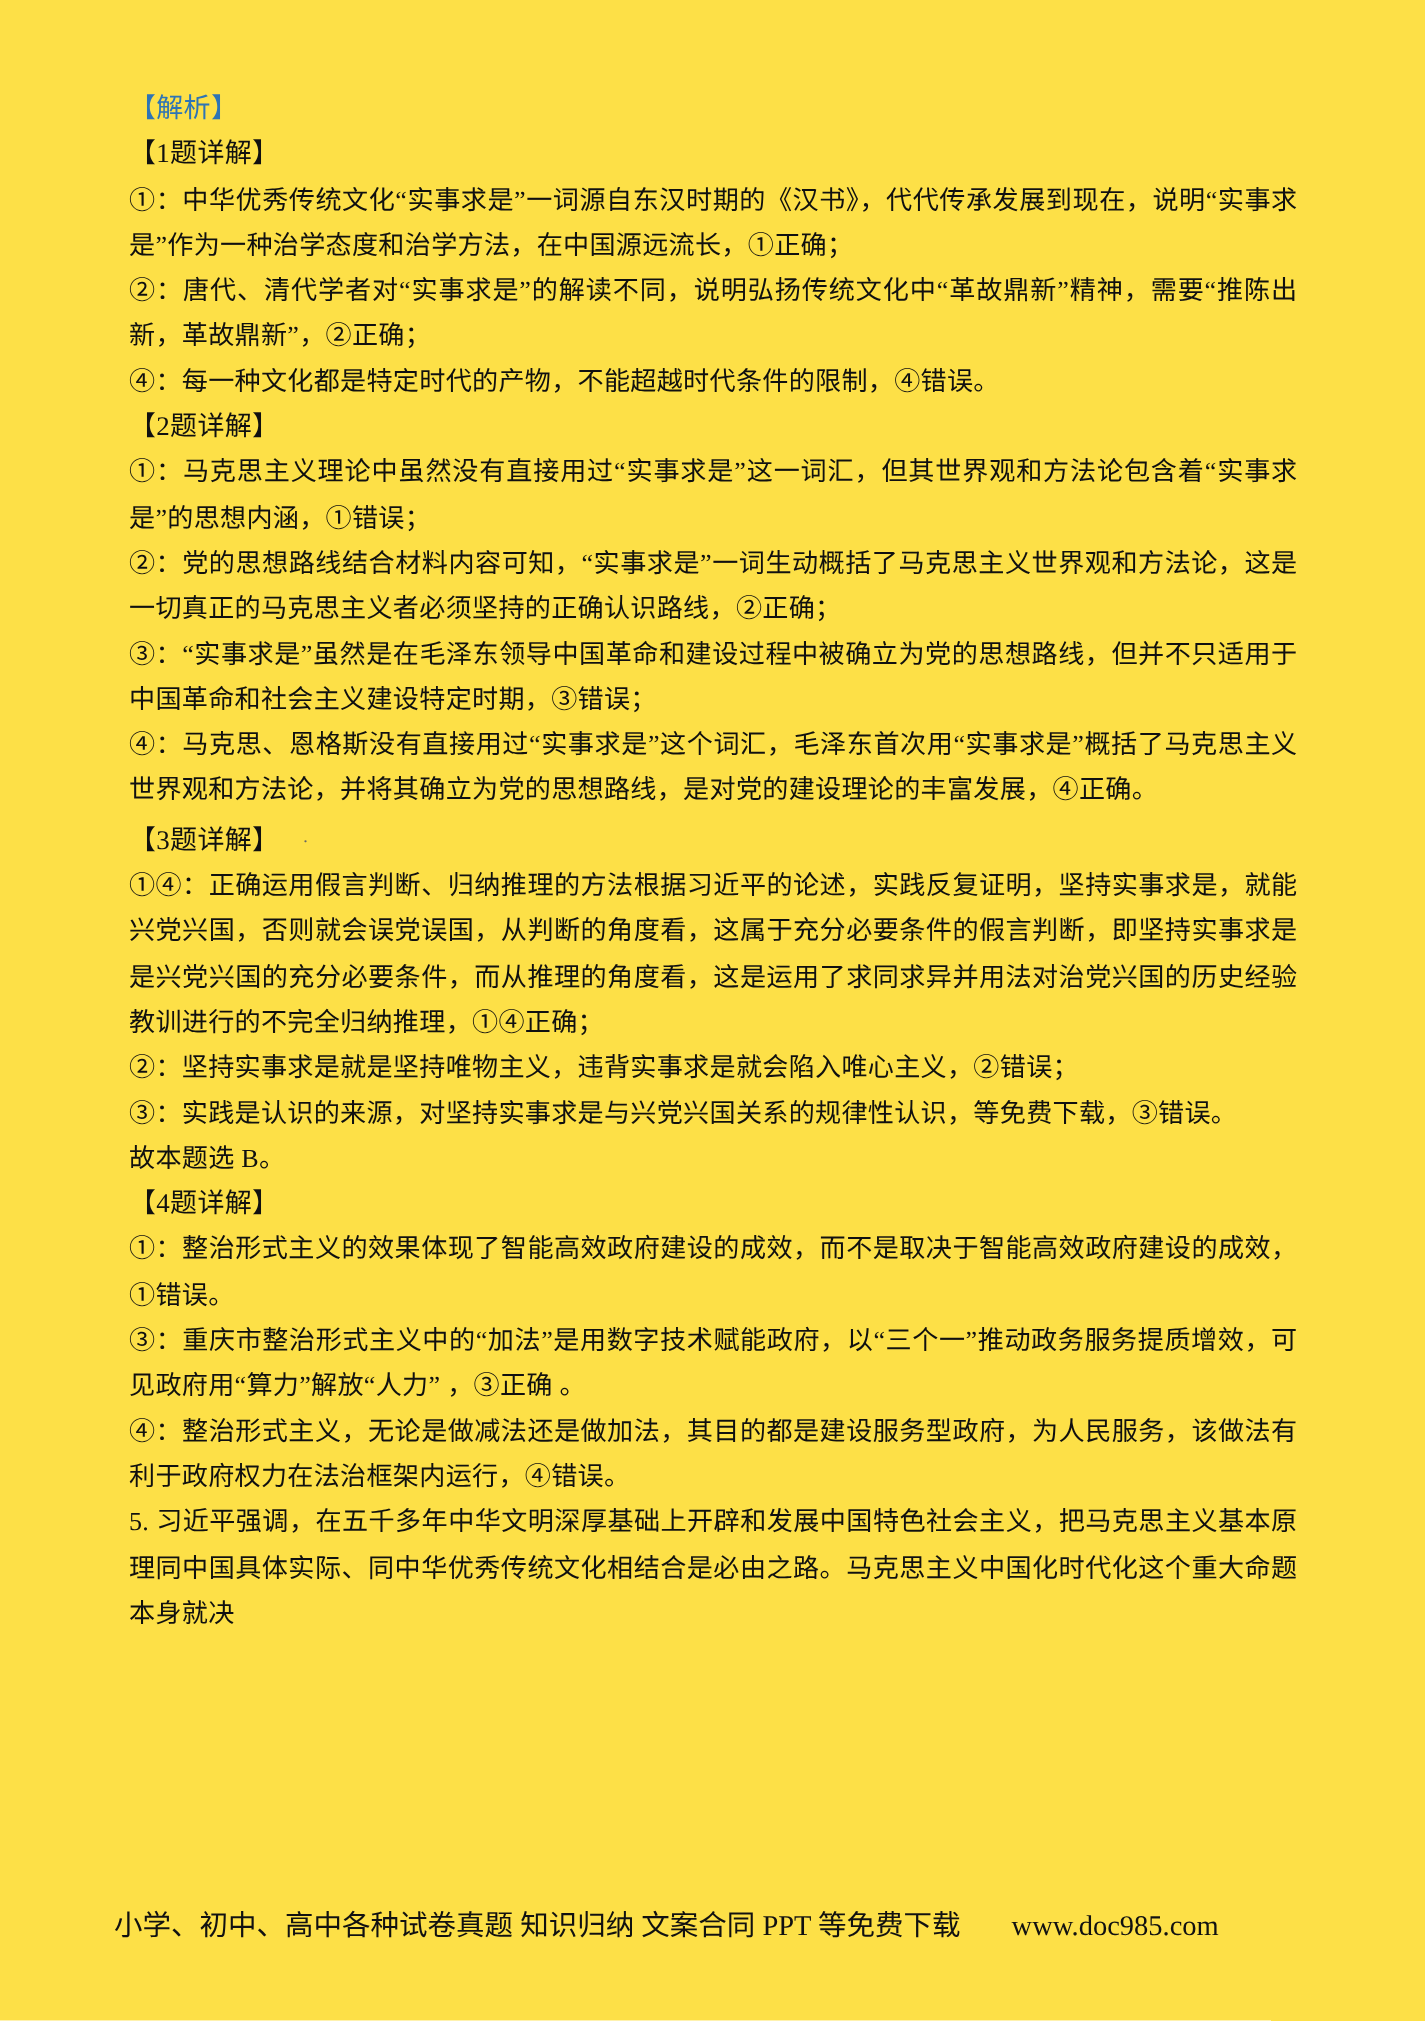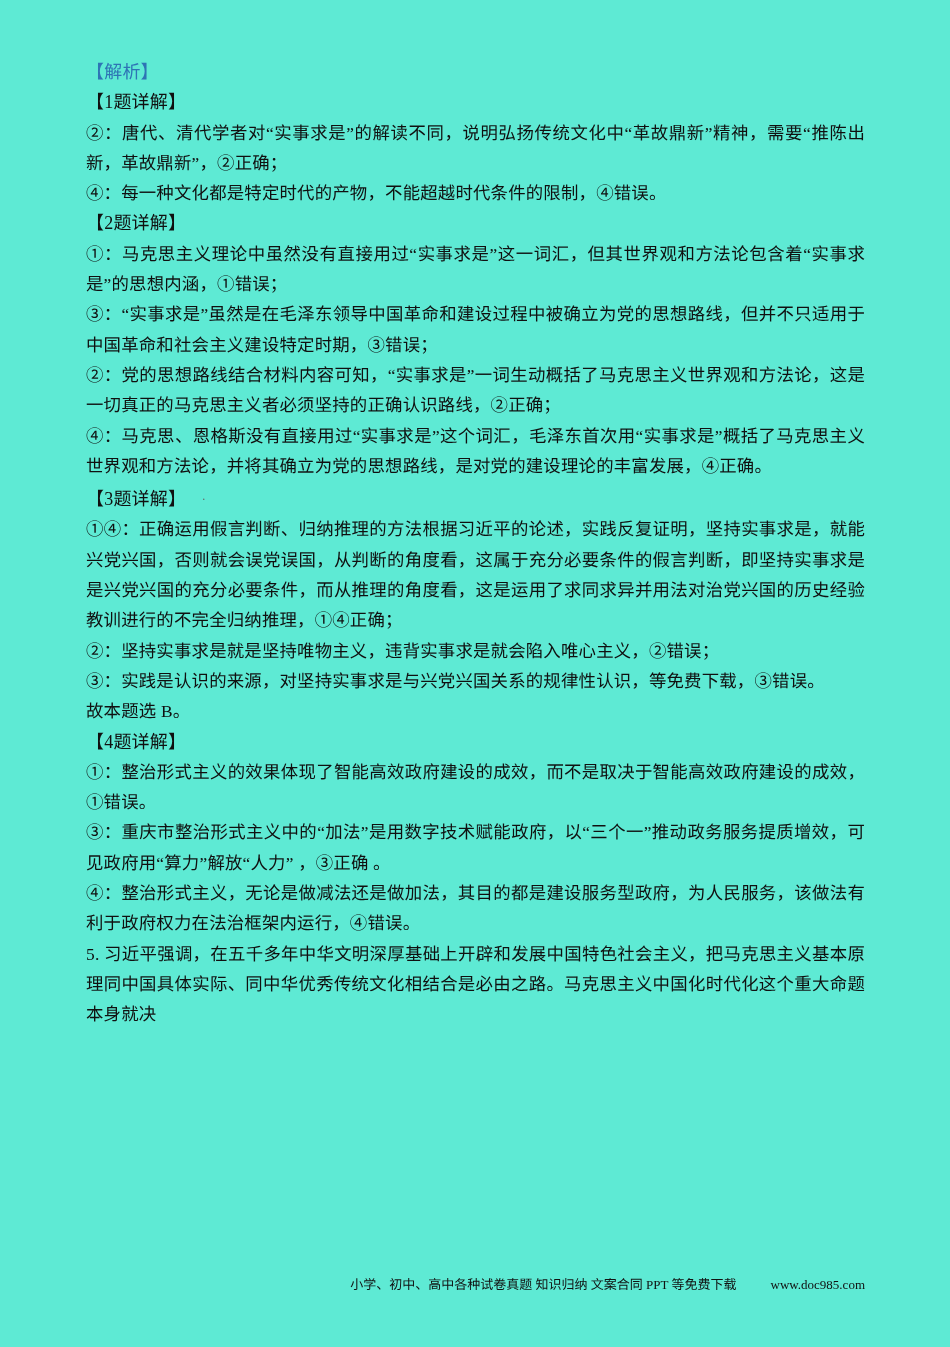--- a/index.html
+++ b/index.html
@@ -4,21 +4,21 @@
 <style>
   html, body {
     margin: 0;
     padding: 0;
     background: #ffffff;
   }
   .page {
     position: relative;
     width: 950px;
     height: 1347px;
-    background: #5eead4;
+    background: #fde047;
     overflow: hidden;
     font-family: "Liberation Serif", "DejaVu Serif", serif;
     color: #101010;
   }
   .content {
     position: absolute;
     left: 86px;
     top: 57px;
     width: 779px;
   }
@@ -41,49 +41,50 @@
     text-align: left;
   }
   .stray-mark {
     font-size: 12px;
     color: #666;
     margin-left: 16px;
     vertical-align: 5px;
   }
   .footer {
     position: absolute;
-    left: 86px;
+    left: 76px;
     bottom: 50px;
     width: 779px;
-    text-align: right;
-    font-size: 13px;
+    text-align: left;
+    font-size: 19px;
     line-height: 24px;
     color: #111;
     white-space: nowrap;
   }
   .footer .footer-site {
     margin-left: 34px;
   }
 </style>
 </head>
 <body>
 
 <div class="page">
   <div class="content">
 
     <p class="heading blue-heading">【解析】</p>
 
     <p class="heading">【1题详解】</p>
+    <p class="body-paragraph">①：中华优秀传统文化“实事求是”一词源自东汉时期的《汉书》，代代传承发展到现在，说明“实事求是”作为一种治学态度和治学方法，在中国源远流长，①正确；</p>
     <p class="body-paragraph">②：唐代、清代学者对“实事求是”的解读不同，说明弘扬传统文化中“革故鼎新”精神，需要“推陈出新，革故鼎新”，②正确；</p>
     <p class="body-paragraph">④：每一种文化都是特定时代的产物，不能超越时代条件的限制，④错误。</p>
 
     <p class="heading">【2题详解】</p>
     <p class="body-paragraph">①：马克思主义理论中虽然没有直接用过“实事求是”这一词汇，但其世界观和方法论包含着“实事求是”的思想内涵，①错误；</p>
+    <p class="body-paragraph">②：党的思想路线结合材料内容可知，“实事求是”一词生动概括了马克思主义世界观和方法论，这是一切真正的马克思主义者必须坚持的正确认识路线，②正确；</p>
     <p class="body-paragraph">③：“实事求是”虽然是在毛泽东领导中国革命和建设过程中被确立为党的思想路线，但并不只适用于中国革命和社会主义建设特定时期，③错误；</p>
-    <p class="body-paragraph">②：党的思想路线结合材料内容可知，“实事求是”一词生动概括了马克思主义世界观和方法论，这是一切真正的马克思主义者必须坚持的正确认识路线，②正确；</p>
     <p class="body-paragraph">④：马克思、恩格斯没有直接用过“实事求是”这个词汇，毛泽东首次用“实事求是”概括了马克思主义世界观和方法论，并将其确立为党的思想路线，是对党的建设理论的丰富发展，④正确。</p>
 
     <p class="heading"><span>【3题详解】</span><span class="stray-mark">.</span></p>
     <p class="body-paragraph">①④：正确运用假言判断、归纳推理的方法根据习近平的论述，实践反复证明，坚持实事求是，就能兴党兴国，否则就会误党误国，从判断的角度看，这属于充分必要条件的假言判断，即坚持实事求是是兴党兴国的充分必要条件，而从推理的角度看，这是运用了求同求异并用法对治党兴国的历史经验教训进行的不完全归纳推理，①④正确；</p>
     <p class="body-paragraph">②：坚持实事求是就是坚持唯物主义，违背实事求是就会陷入唯心主义，②错误；</p>
     <p class="body-paragraph">③：实践是认识的来源，对坚持实事求是与兴党兴国关系的规律性认识，等免费下载，③错误。</p>
     <p class="answer">故本题选 B。</p>
 
     <p class="heading">【4题详解】</p>
     <p class="body-paragraph">①：整治形式主义的效果体现了智能高效政府建设的成效，而不是取决于智能高效政府建设的成效，①错误。</p>

